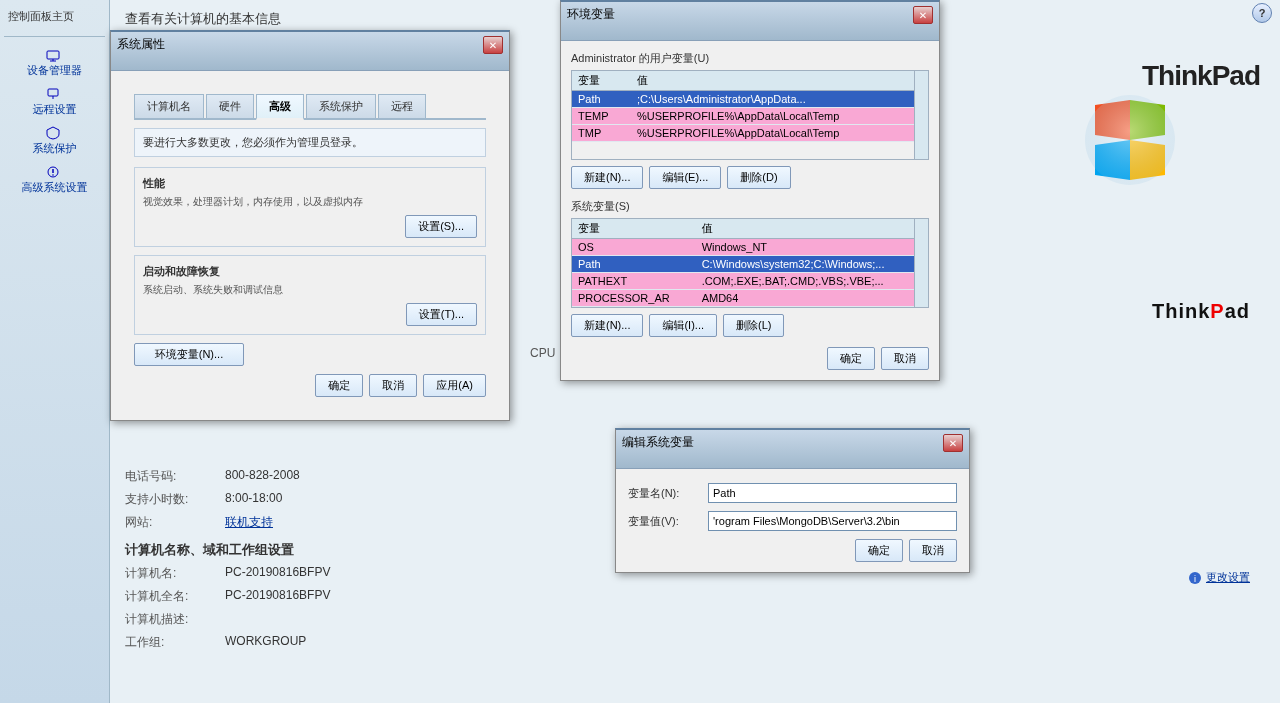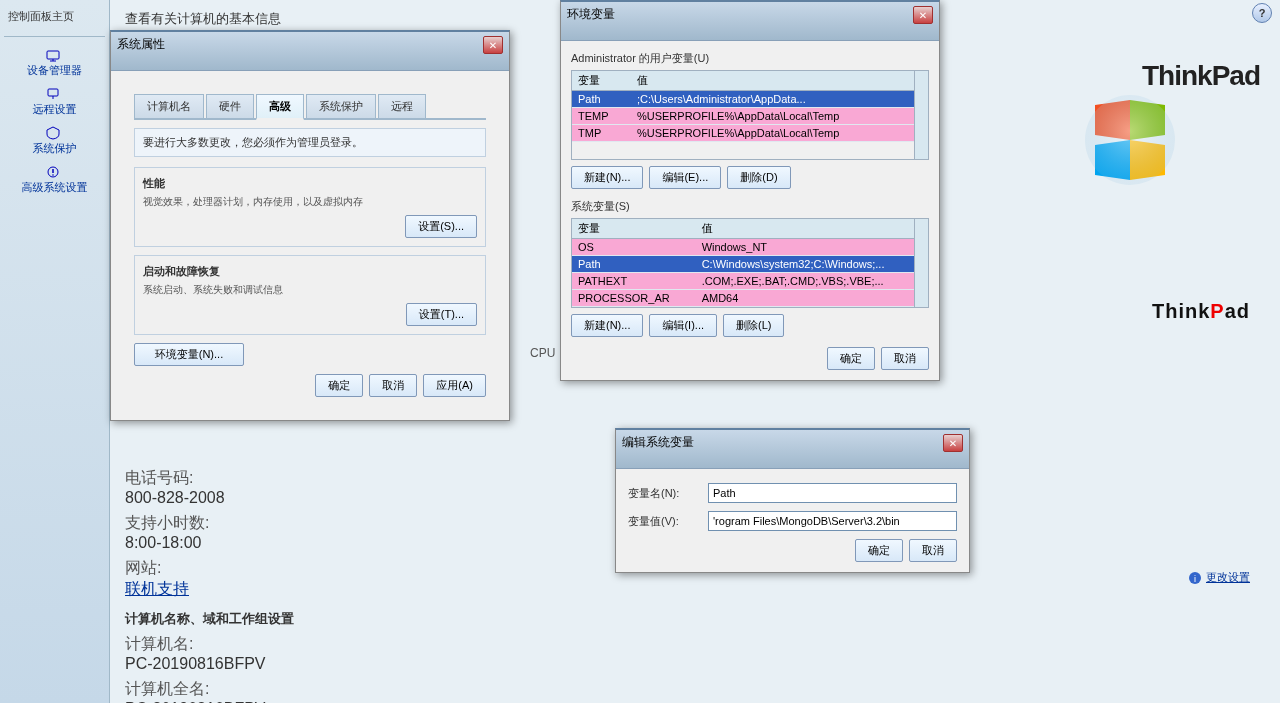--- a/index.html
+++ b/index.html
@@ -82,22 +82,21 @@
 
     .page-title {
       font-size: 13px;
       color: #333;
       margin-bottom: 10px;
     }
 
     .info-row {
       display: flex;
       margin-bottom: 6px;
-      font-size: 16px;
-      flex-direction: column;
+      font-size: 12px;
     }
 
     .info-label {
       width: 100px;
       color: #555;
       flex-shrink: 0;
     }
 
     .info-value {
       color: #333;

